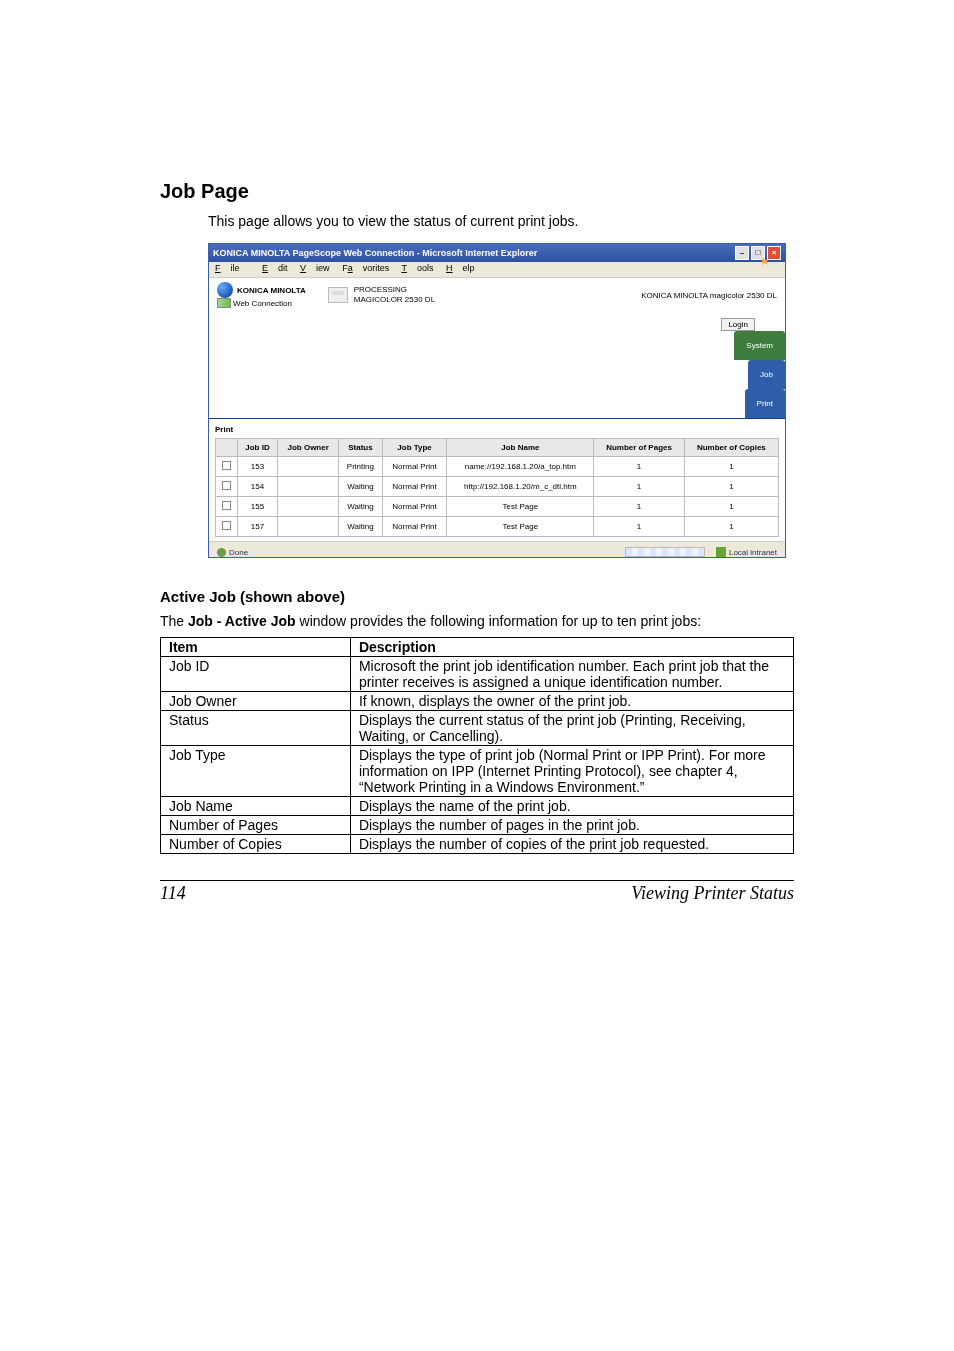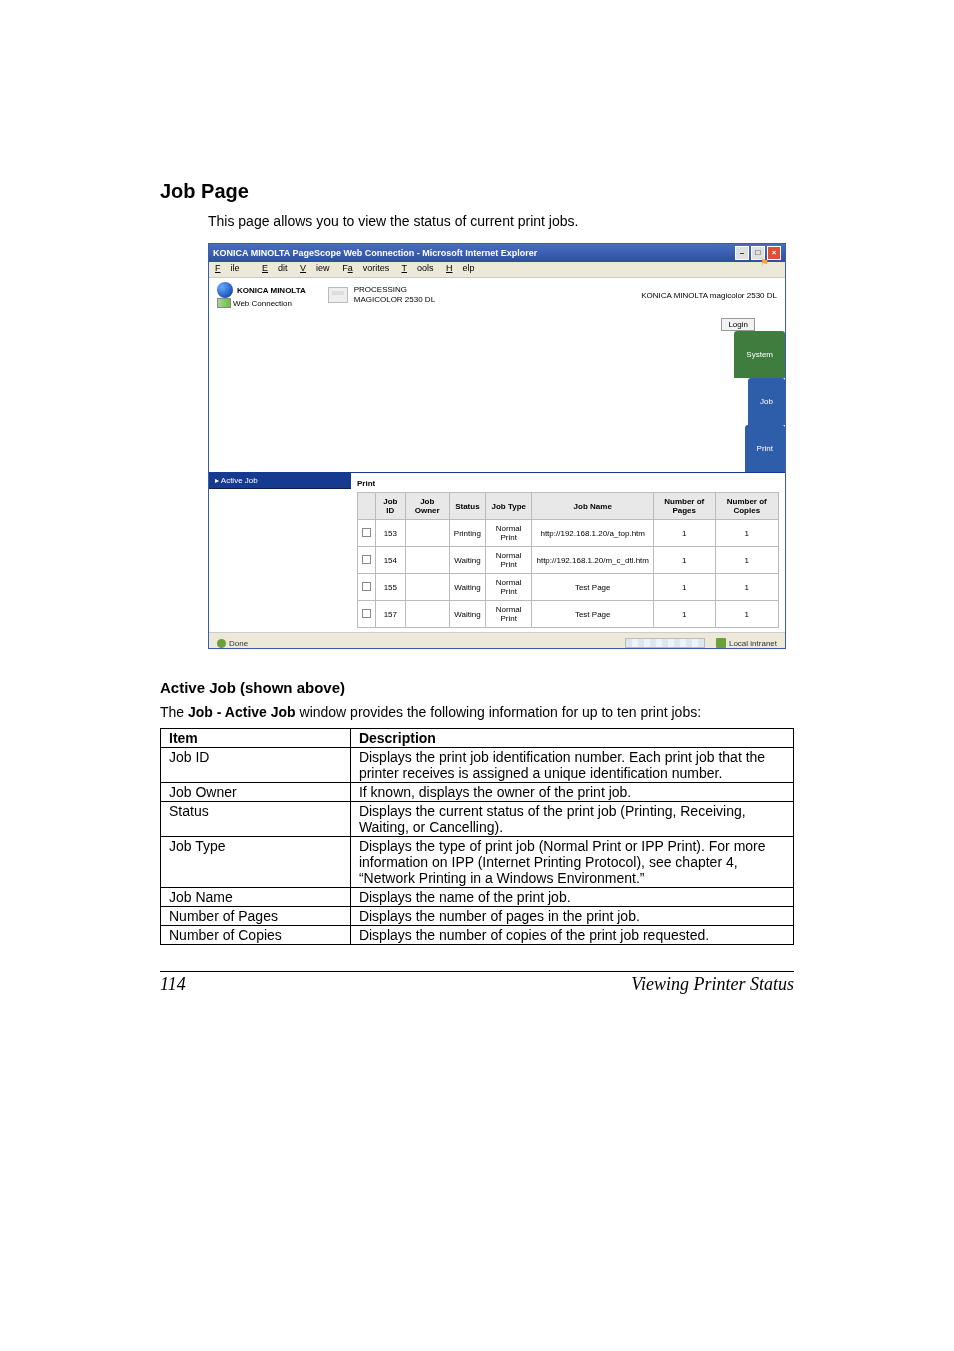--- a/index.html
+++ b/index.html
@@ -140,21 +140,21 @@
       flex-direction:column;
     }
     .ss-login-btn{
       background:#f2f2f2;
       border:1px solid #999;
       padding:1px 6px;
       font-size:8px;
       margin-right:30px;
     }
     .ss-tab{
-      padding:19px 12px;
+      padding:10px 12px;
       font-size:8px;
       color:#fff;
       border-top-left-radius:3px;
       border-top-right-radius:3px;
     }
     .ss-tab-sys{background:#3f7d3f;}
     .ss-tab-job{background:#2e5da9;}
     .ss-tab-prt{background:#2e5da9;}
     .ss-tablower-line{
       border-bottom:1px solid #173a91;
@@ -341,23 +341,20 @@
 
     <div class="ss-tabsrow">
       <span class="ss-login-btn">Login</span>
       <span class="ss-tab ss-tab-sys">System</span>
       <span class="ss-tab ss-tab-job">Job</span>
       <span class="ss-tab ss-tab-prt">Print</span>
     </div>
     <div class="ss-tablower-line"></div>
 
     <div class="ss-main">
-      <div class="ss-side">
-        <div class="ss-side-item">▸ Active Job</div>
-      </div>
       <div class="ss-content">
         <div class="ss-label-pr">Print</div>
         <table class="ss-jt">
           <thead>
             <tr>
               <th></th>
               <th>Job ID</th>
               <th>Job Owner</th>
               <th>Status</th>
               <th>Job Type</th>
@@ -366,21 +363,21 @@
               <th>Number of Copies</th>
             </tr>
           </thead>
           <tbody>
             <tr>
               <td><span class="ss-chk"></span></td>
               <td>153</td>
               <td></td>
               <td>Printing</td>
               <td>Normal Print</td>
-              <td class="name-cell">http://192.168.1.20/a_top.htm</td>
+              <td class="name-cell">name://192.168.1.20/a_top.htm</td>
               <td>1</td>
               <td>1</td>
             </tr>
             <tr>
               <td><span class="ss-chk"></span></td>
               <td>154</td>
               <td></td>
               <td>Waiting</td>
               <td>Normal Print</td>
               <td class="name-cell">http://192.168.1.20/m_c_dtl.htm</td>
@@ -436,21 +433,21 @@
 <table class="info-table">
   <thead>
     <tr>
       <th style="width:30%;">Item</th>
       <th>Description</th>
     </tr>
   </thead>
   <tbody>
     <tr>
       <td>Job ID</td>
-      <td>Displays the print job identification number. Each print job that the printer receives is assigned a unique identification number.</td>
+      <td>Microsoft the print job identification number. Each print job that the printer receives is assigned a unique identification number.</td>
     </tr>
     <tr>
       <td>Job Owner</td>
       <td>If known, displays the owner of the print job.</td>
     </tr>
     <tr>
       <td>Status</td>
       <td>Displays the current status of the print job (Printing, Receiving, Waiting, or Cancelling).</td>
     </tr>
     <tr>

